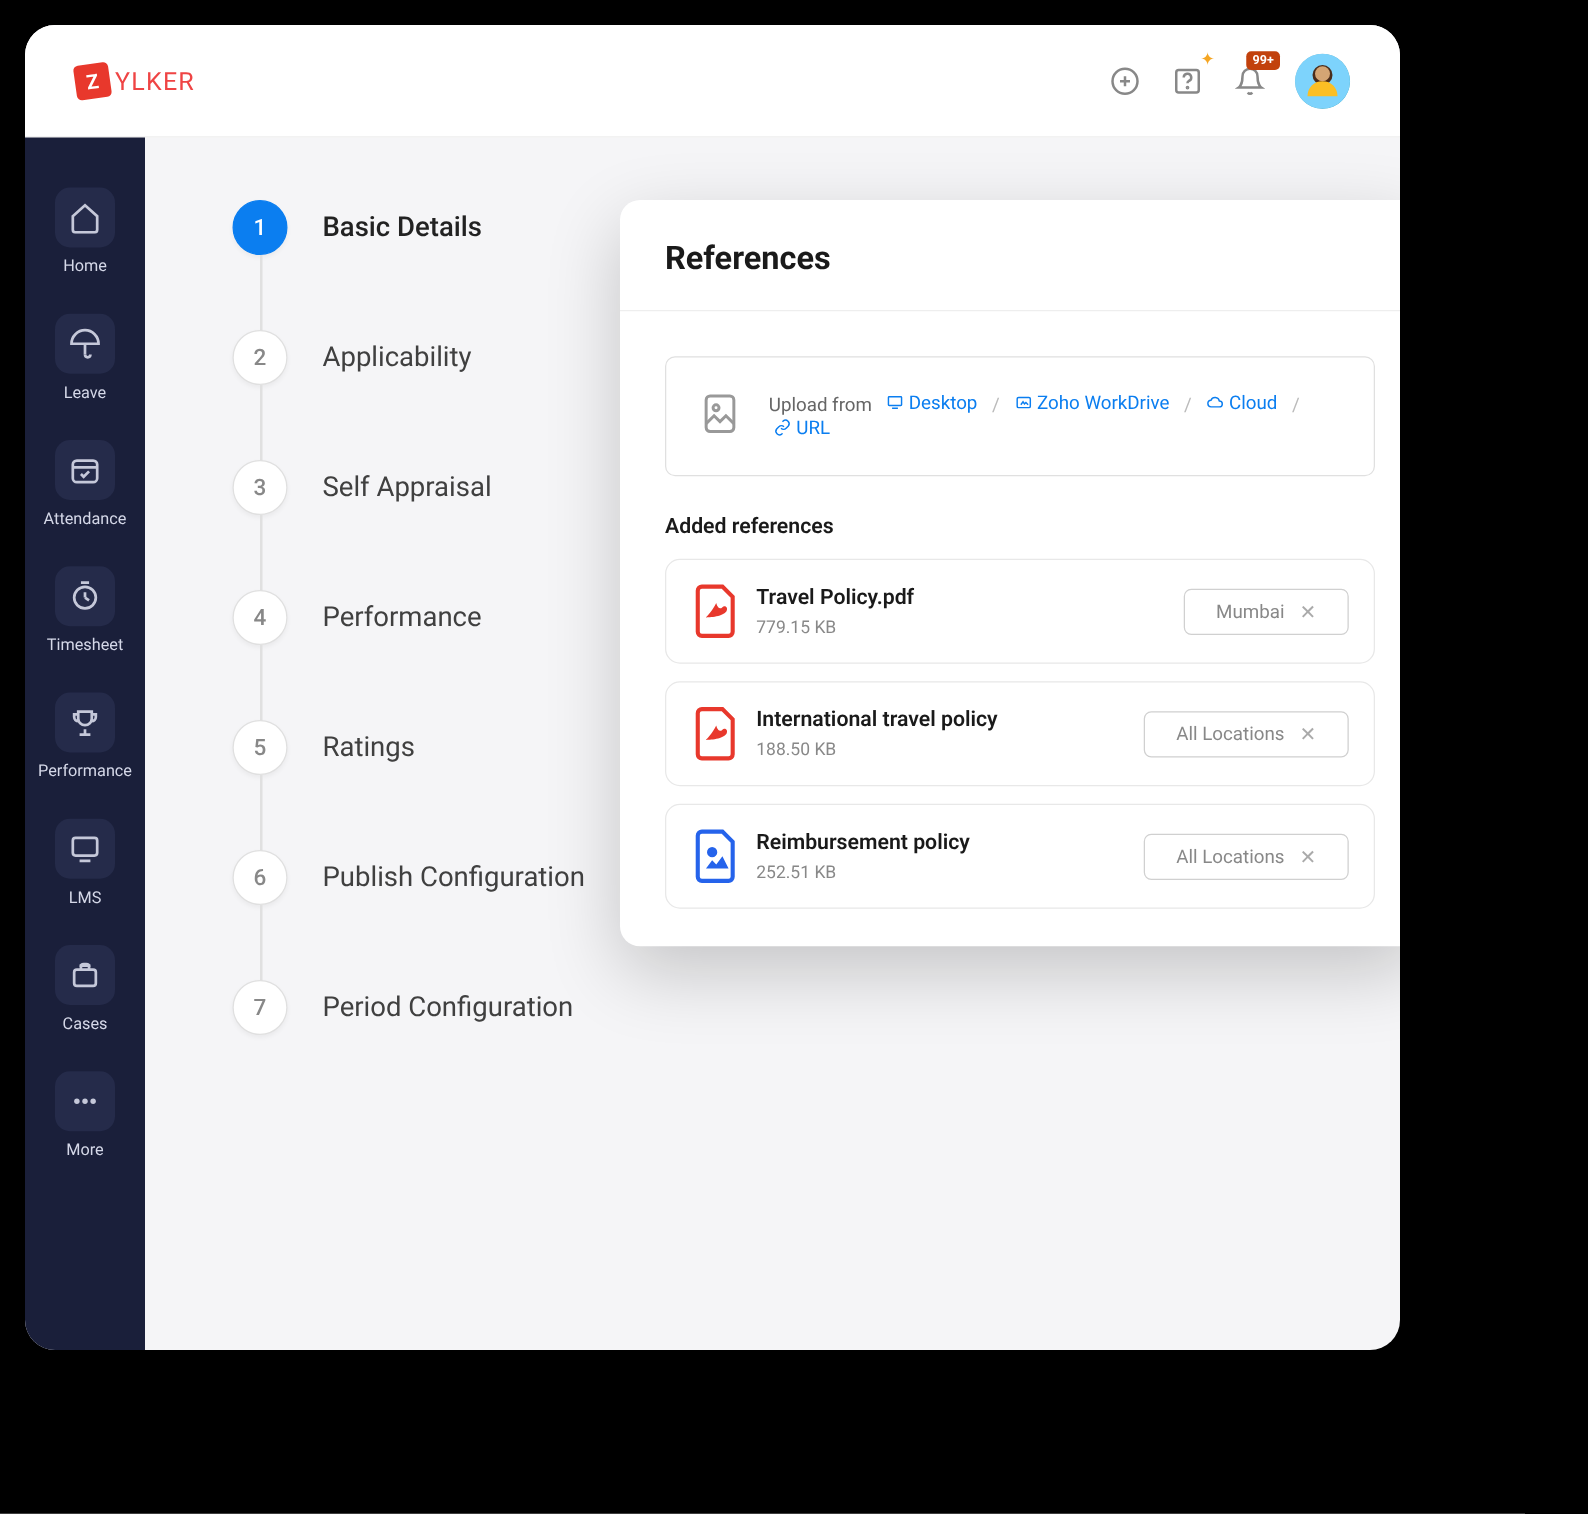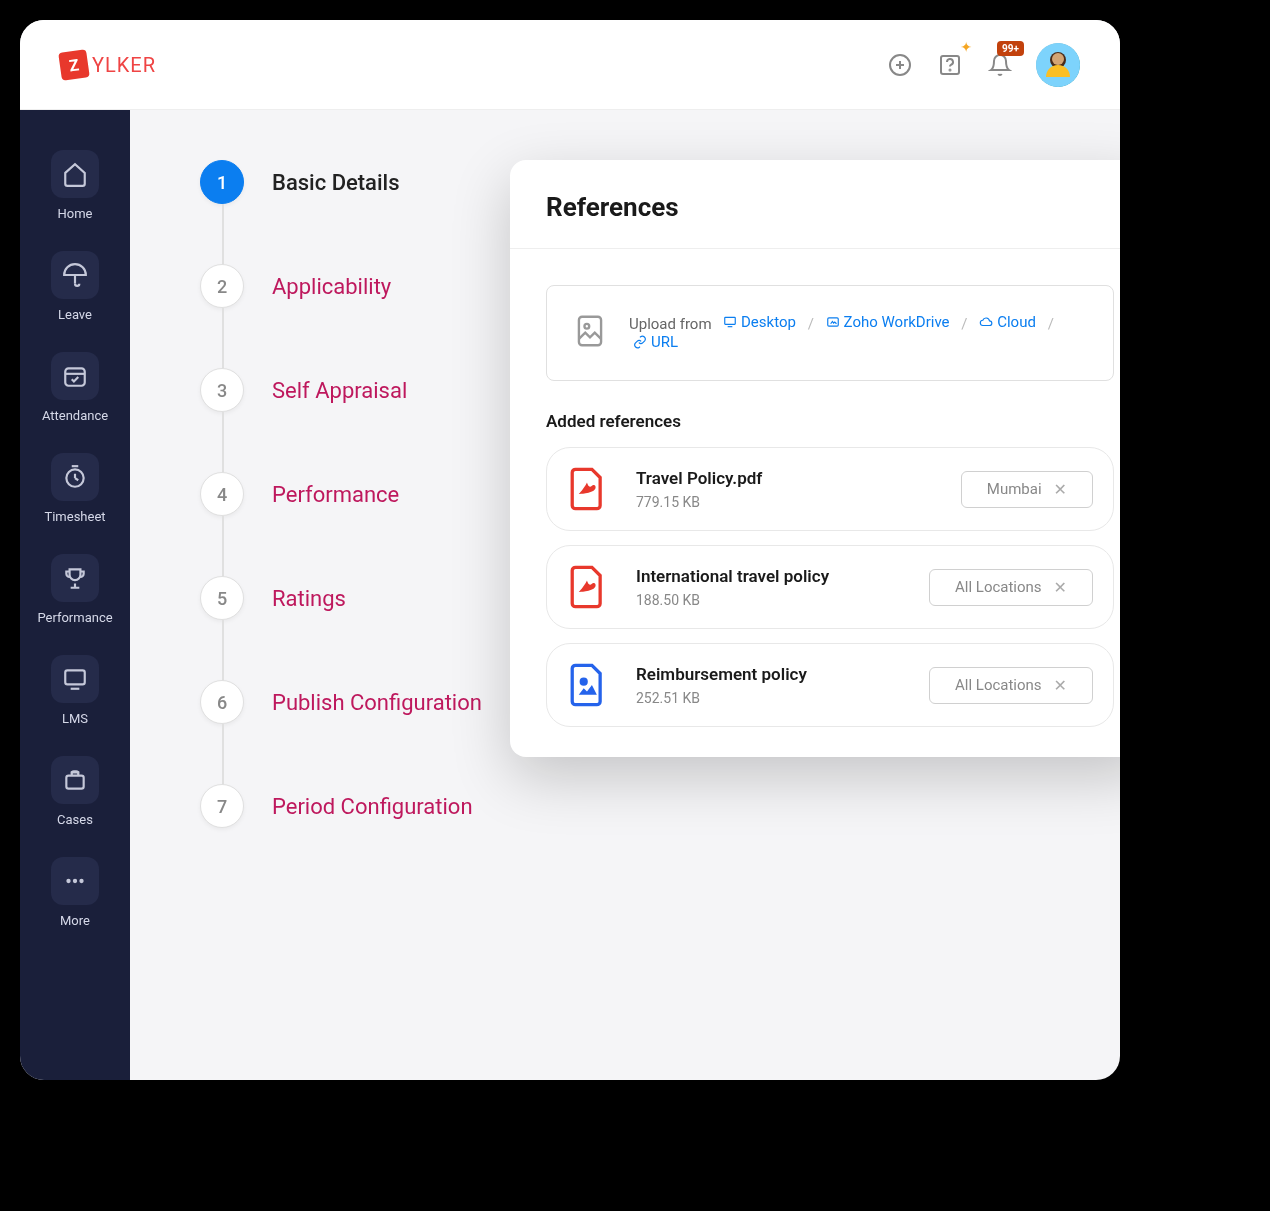--- a/index.html
+++ b/index.html
@@ -11,44 +11,44 @@
 .logo-text{color:#ef4444;font-weight:400;font-size:20px;letter-spacing:1px}
 .header-actions{display:flex;align-items:center;gap:22px}
 .header-icon{width:28px;height:28px;display:flex;align-items:center;justify-content:center;color:#888;cursor:pointer}
 .header-icon svg{width:24px;height:24px}
 .bell-wrap{position:relative}
 .badge{position:absolute;top:-10px;right:-10px;background:#c2410c;color:#fff;font-size:10px;font-weight:700;padding:2px 5px;border-radius:4px}
 .sparkle{position:absolute;top:-12px;right:-8px;color:#f5a623;font-size:14px}
 .avatar{width:44px;height:44px;border-radius:50%;background:linear-gradient(135deg,#8ecae6,#219ebc);display:flex;align-items:center;justify-content:center;overflow:hidden}
 .avatar svg{width:44px;height:44px}
 .body{display:flex;height:calc(100% - 90px)}
-.sidebar{width:110px;background:#1a1f3a;display:flex;flex-direction:column;padding-top:30px;gap:10px}
+.sidebar{width:96px;background:#1a1f3a;display:flex;flex-direction:column;padding-top:30px;gap:10px}
 .nav-item{display:flex;flex-direction:column;align-items:center;gap:8px;padding:10px 8px;cursor:pointer}
 .nav-icon-wrap{width:48px;height:48px;background:#252b4a;border-radius:12px;display:flex;align-items:center;justify-content:center;color:#c5c8d9}
 .nav-icon-wrap svg{width:26px;height:26px}
 .nav-label{color:#d5d8e8;font-size:13px}
 .main{flex:1;padding:50px 0 0 70px;position:relative}
 .steps{display:flex;flex-direction:column;gap:60px}
 .step{display:flex;align-items:center;gap:28px;position:relative}
 .step-line{position:absolute;left:22px;top:44px;width:2px;height:72px;background:#e0e0e0}
 .step-num{width:44px;height:44px;border-radius:50%;background:#fff;border:1px solid #e0e0e0;display:flex;align-items:center;justify-content:center;font-size:18px;color:#888;font-weight:500;box-shadow:0 2px 4px rgba(0,0,0,.05)}
 .step.active .step-num{background:#0b7ef0;border-color:#0b7ef0;color:#fff}
-.step-label{font-size:22px;color:#be185d}
+.step-label{font-size:22px;color:#404040}
 .step.active .step-label{color:#222;font-weight:500}
 .panel{position:absolute;top:50px;left:380px;width:640px;background:#fff;border-radius:16px;box-shadow:0 20px 60px rgba(0,0,0,.2);padding:32px 0 30px}
 .panel-title{font-size:26px;font-weight:700;color:#1a1a1a;padding:0 36px 26px;border-bottom:1px solid #eee}
 .upload-box{margin:36px 36px 30px;border:1px solid #e0e0e0;border-radius:8px;padding:26px 24px;display:flex;align-items:center;gap:20px}
 .upload-icon{color:#999}
 .upload-text{font-size:15px;color:#666}
 .upload-link{color:#0b7ef0;cursor:pointer;display:inline-flex;align-items:center;gap:4px;margin:0 4px}
 .upload-link svg{width:14px;height:14px}
 .sep{color:#bbb;margin:0 4px}
 .added-title{font-size:17px;font-weight:600;color:#1a1a1a;padding:0 36px 16px}
 .refs{display:flex;flex-direction:column;gap:14px;padding:0 36px}
-.ref{border:1px solid #e8e8e8;border-radius:24px;padding:18px 20px;display:flex;align-items:center;gap:29px}
+.ref{border:1px solid #e8e8e8;border-radius:12px;padding:18px 20px;display:flex;align-items:center;gap:12px}
 .ref-icon{width:40px;height:46px;flex-shrink:0}
 .ref-icon svg{width:100%;height:100%}
 .ref-info{flex:1}
 .ref-name{font-size:17px;font-weight:600;color:#1a1a1a;margin-bottom:6px}
 .ref-size{font-size:14px;color:#888}
 .tag{border:1px solid #d0d0d0;border-radius:6px;padding:8px 25px;display:flex;align-items:center;gap:12px;font-size:15px;color:#888}
 .tag-x{color:#aaa;cursor:pointer;font-size:16px}
 </style>
 </head>
 <body>

